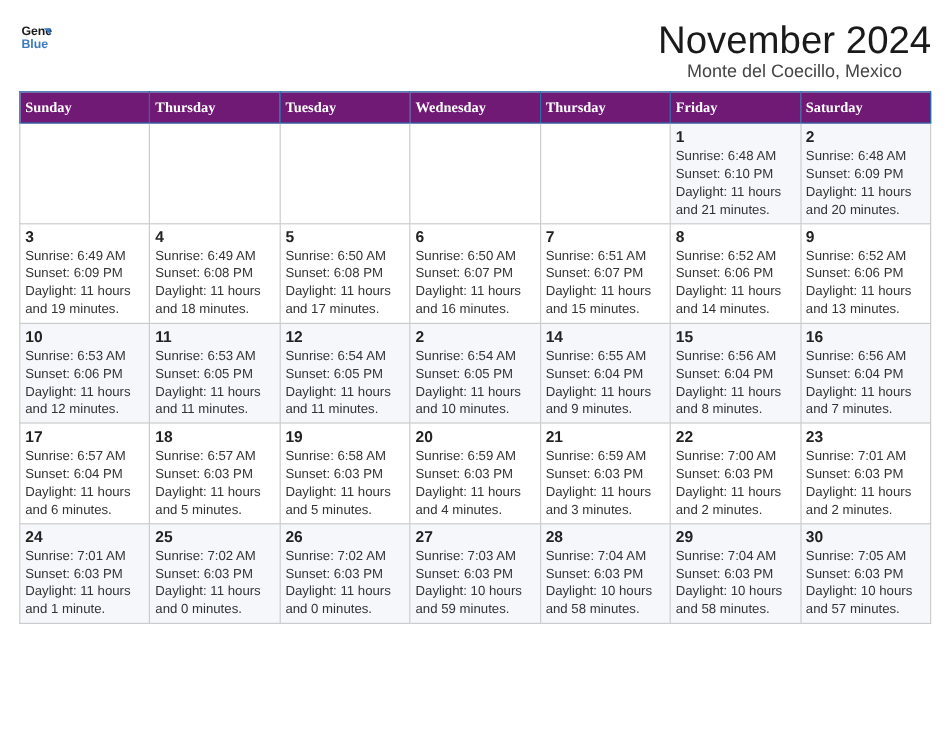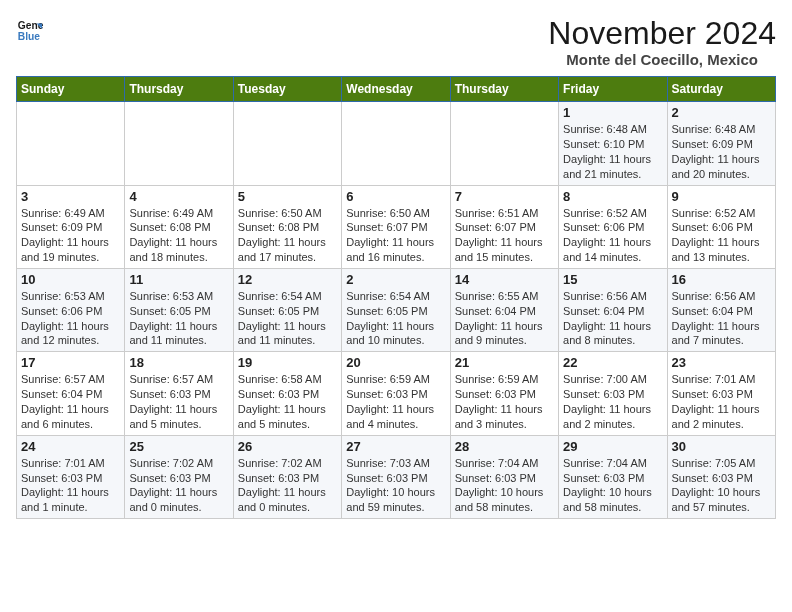--- a/index.html
+++ b/index.html
@@ -29,36 +29,37 @@
       text-align: center;
     }
     .title-block h1 {
       font-size: 32px;
       font-weight: normal;
       color: #1a1a1a;
       line-height: 1.1;
     }
     .title-block h2 {
       font-size: 15px;
-      font-weight: bold;
+      font-weight: normal;
       color: #444;
     }
     table {
       width: 100%;
       border-collapse: collapse;
       table-layout: fixed;
     }
     thead tr th {
-      background: #4d7c0f;
+      background: #701a75;
       color: #fff;
       font-size: 12px;
       font-weight: bold;
       padding: 5px 4px;
       text-align: left;
       border: 1px solid #2e6aaa;
+      font-family: Liberation Serif, serif;
     }
     tbody tr td {
       border: 1px solid #ccc;
       vertical-align: top;
       padding: 3px 4px;
       font-size: 10px;
       color: #222;
       height: 82px;
       background: #fff;
     }

